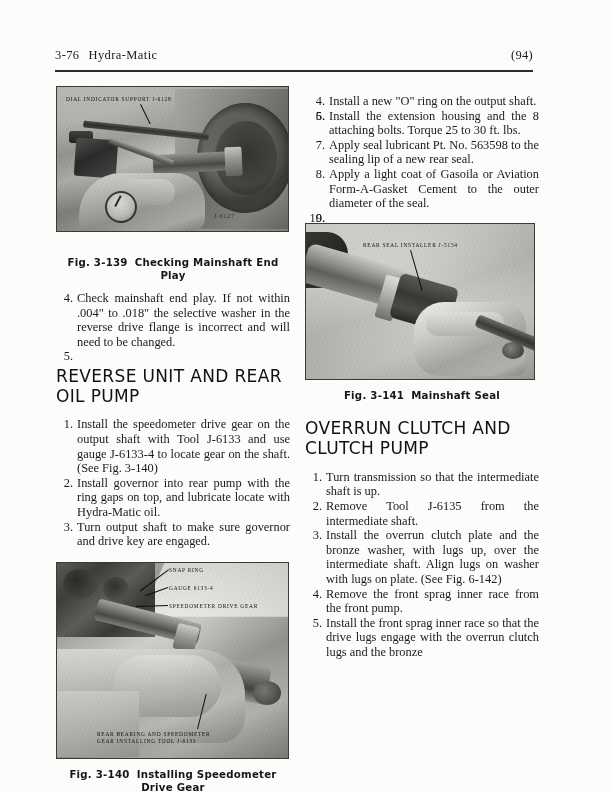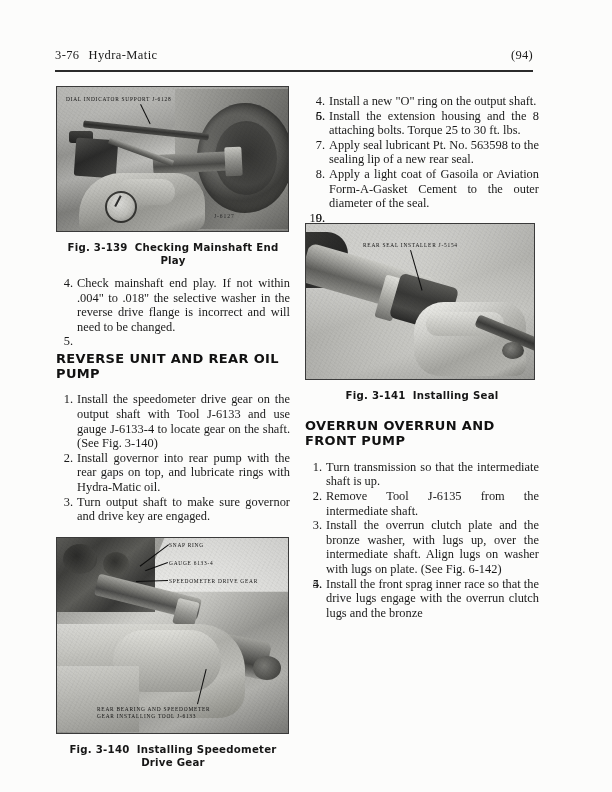--- a/index.html
+++ b/index.html
@@ -83,22 +83,22 @@
     width: 17px;
     text-align: right;
     font-size: 12.4px;
   }
   .proc.wide li { padding-left: 24px; }
   .proc.wide li .num { width: 20px; }
 
   
   .section-head {
     font-family: "DejaVu Sans", sans-serif;
-    font-weight: bold;
-    font-size: 13px;
+    font-weight: normal;
+    font-size: 17px;
     letter-spacing: 0.35px;
     margin: 0;
     color: #111;
   }
 
   
   .fig-caption {
     font-family: "DejaVu Sans", sans-serif;
     font-size: 10.2px;
     font-weight: bold;
@@ -217,21 +217,21 @@
         <div style="position:absolute;left:60px;top:108px;width:1.5px;height:12px;background:#222;transform:rotate(28deg);"></div>
         <div class="grain"></div>
         <div class="vig"></div>
 
         <div class="callout" style="left:9px;top:9px;">DIAL INDICATOR SUPPORT  J-6128</div>
         <div class="leader" style="left:84px;top:17px;width:22px;transform:rotate(64deg);"></div>
         <div class="toolno" style="left:157px;top:126px;">J-6127</div>
       </div>
     </div>
 
-    <div class="fig-caption" style="margin-top:9px;">
+    <div class="fig-caption" style="margin-top:24px;">
       <span class="fignum">Fig. 3-139</span><span>Checking Mainshaft End Play</span>
     </div>
 
     <ol class="proc" style="margin-top:9px;">
       <li>
         <span class="num">4.</span>
         <span>Check mainshaft end play.  If not within .004" to .018" the selective washer in the reverse drive flange is incorrect and will need to be changed.</span>
       </li>
       <li>
         <span class="num">5.</span>
@@ -240,21 +240,21 @@
 
     <div class="section-head" style="margin-top:17px;">REVERSE UNIT AND REAR OIL PUMP</div>
 
     <ol class="proc" style="margin-top:11px;">
       <li>
         <span class="num">1.</span>
         <span>Install the speedometer drive gear on the output shaft with Tool J-6133 and use gauge J-6133-4 to locate gear on the shaft.  (See Fig. 3-140)</span>
       </li>
       <li>
         <span class="num">2.</span>
-        <span>Install governor into rear pump with the rear gaps on top, and lubricate rings with Hydra-Matic oil.</span>
+        <span>Install governor into rear pump with the ring gaps on top, and lubricate locate with Hydra-Matic oil.</span>
       </li>
       <li>
         <span class="num">3.</span>
         <span>Turn output shaft to make sure governor and drive key are engaged.</span>
       </li>
     </ol>
 
     <div class="figure" style="width:231px;height:195px;margin-top:13px;">
       <div class="photo">
         <div class="ph-bg" style="background:
@@ -372,40 +372,41 @@
              background:radial-gradient(circle at 40% 38%,#8d8d88 0%,#4b4b47 70%,#252523 100%);"></div>
         <div class="grain"></div>
         <div class="vig"></div>
 
         <div class="callout" style="left:57px;top:18px;">REAR SEAL INSTALLER  J-5154</div>
         <div class="leader" style="left:105px;top:26px;width:42px;transform:rotate(74deg);"></div>
       </div>
     </div>
 
     <div class="fig-caption" style="margin-top:9px;">
-      <span class="fignum">Fig. 3-141</span><span>Installing Seal</span>
-    </div>
-
-    <div class="section-head" style="margin-top:16px;">OVERRUN OVERRUN AND FRONT PUMP</div>
+      <span class="fignum">Fig. 3-141</span><span>Mainshaft Seal</span>
+    </div>
+
+    <div class="section-head" style="margin-top:16px;">OVERRUN CLUTCH AND CLUTCH PUMP</div>
 
     <ol class="proc" style="margin-top:12px;">
       <li>
         <span class="num">1.</span>
         <span>Turn transmission so that the intermediate shaft is up.</span>
       </li>
       <li>
         <span class="num">2.</span>
         <span>Remove Tool J-6135 from the intermediate shaft.</span>
       </li>
       <li>
         <span class="num">3.</span>
         <span>Install the overrun clutch plate and the bronze washer, with lugs up, over the intermediate shaft.   Align lugs on washer with lugs on plate.  (See Fig. 6-142)</span>
       </li>
       <li>
         <span class="num">4.</span>
+        <span>Remove the front sprag inner race from the front pump.</span>
       </li>
       <li>
         <span class="num">5.</span>
         <span>Install the front sprag inner race so that the drive lugs engage with the overrun clutch lugs and the bronze</span>
       </li>
     </ol>
   </div>
 
 </div>
 

